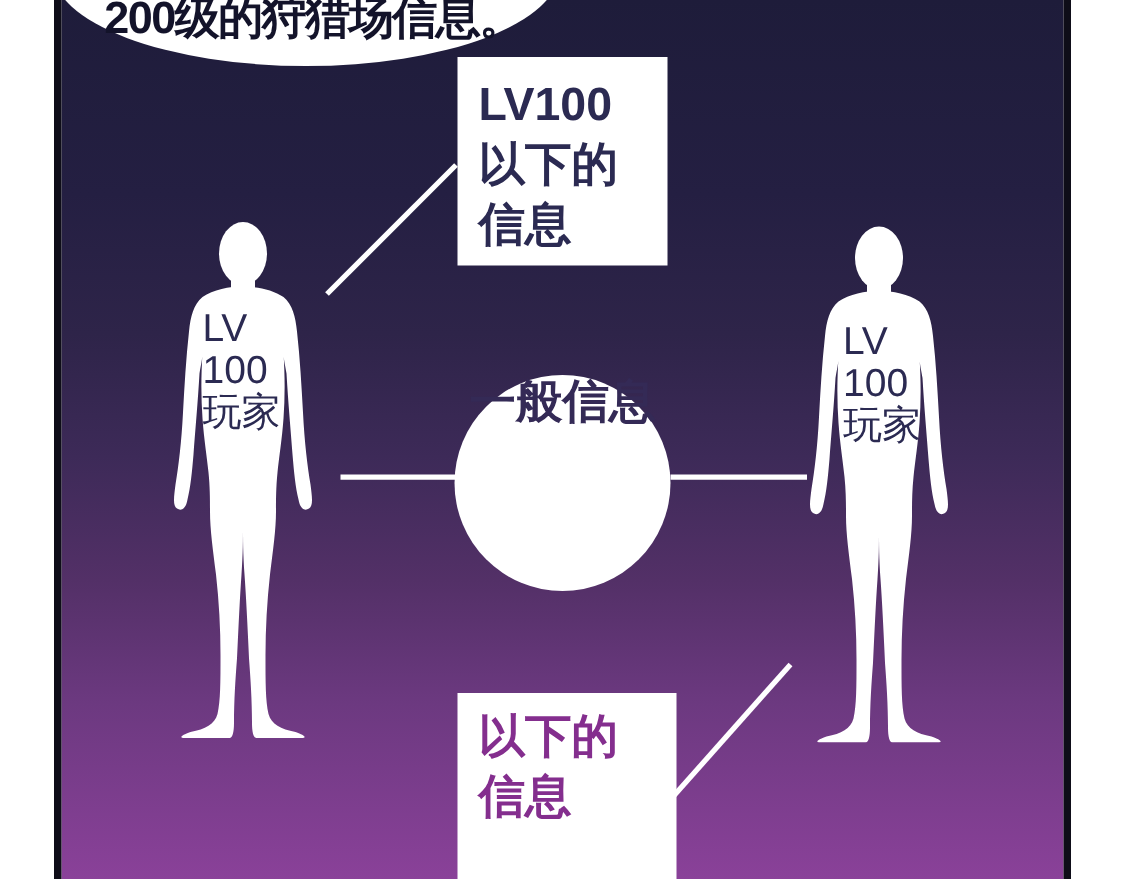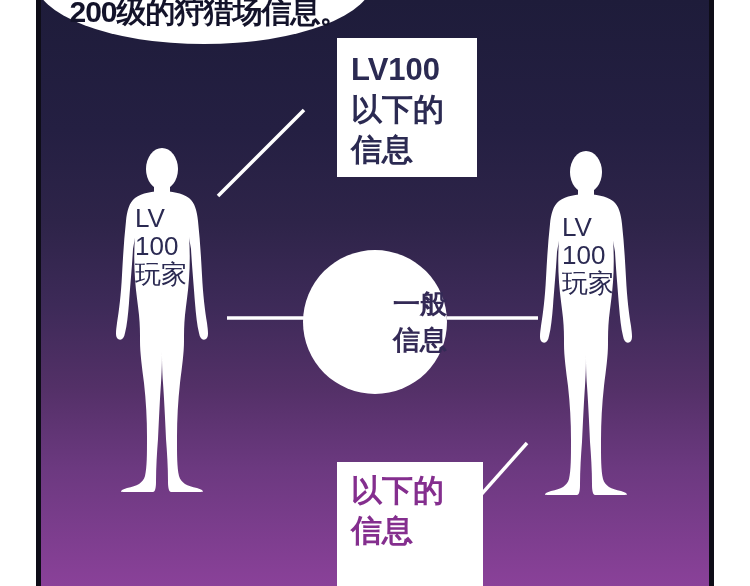--- a/index.html
+++ b/index.html
@@ -49,31 +49,31 @@
   }
   .bubble-text{
     position:absolute; left:8px; top:-8px; width:320px; text-align:center;
     color:var(--bubble-text); font-size:30px; font-weight:bold;
     letter-spacing:-1px; white-space:nowrap;
   }
 
   .info-box{
     position:absolute; background:var(--shape-fill);
     font-weight:bold; font-size:31px; line-height:40px;
-    padding:12px 0 0 14px; white-space:nowrap;margin-left:32px;
+    padding:12px 0 0 14px; white-space:nowrap;
   }
   .info-box-lv100{left:264px;top:38px;width:140px;height:139px;color:var(--box-lv100-text);}
   .info-box-lv200{left:264px;top:462px;width:146px;height:132px;color:var(--box-lv200-text);padding-top:9px;}
   .info-box div{display:block;}
 
   .general-circle{
     position:absolute; left:262px; top:250px; width:144px; height:144px;
     background:var(--shape-fill); border-radius:50%;
-    display:flex; flex-direction:column; align-items:flex-end; justify-content:center;
-    color:var(--circle-text); font-weight:bold; font-size:27px; line-height:36px;
+    display:flex; flex-direction:row; align-items:flex-start; justify-content:center;
+    color:var(--circle-text); font-weight:bold; font-size:31px; line-height:36px;
     text-align:center;
   }
 </style>
 </head>
 <body>
 
 <svg width="0" height="0" style="position:absolute" aria-hidden="true">
   <defs>
     <g id="fig-shape" fill="#ffffff">
       <ellipse cx="55" cy="22" rx="16" ry="21"></ellipse>

